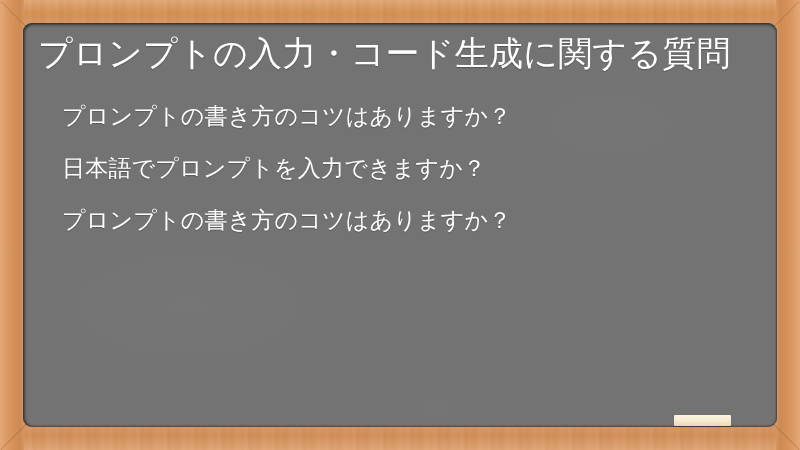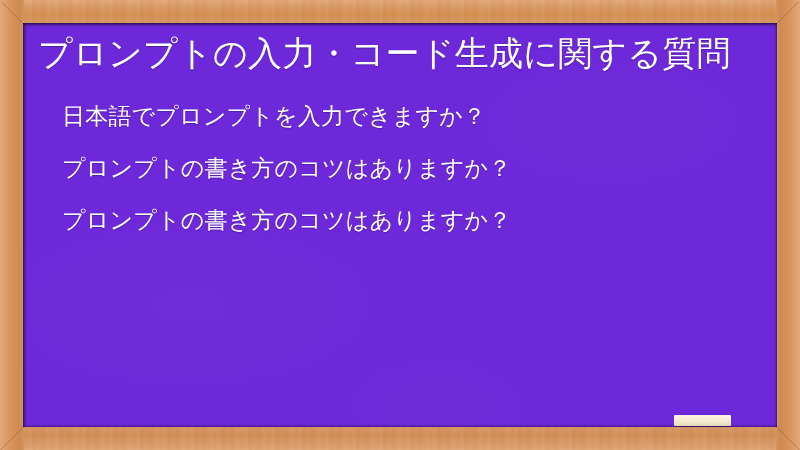--- a/index.html
+++ b/index.html
@@ -125,26 +125,27 @@
   .mitre.br { right: 0; bottom: 0; }
   .mitre.br::after { transform: translateY(17px) rotate(45deg); }
 
   
   .board {
     position: absolute;
     left: 23px;
     top: 23px;
     width: 754px;
     height: 404px;
-    background: #6d28d9;
+    background: #737373;
     box-shadow:
       inset 0 2px 3px rgba(0,0,0,0.45),
       inset 2px 0 3px rgba(0,0,0,0.40),
       inset -1px 0 2px rgba(0,0,0,0.18),
       inset 0 -1px 2px rgba(0,0,0,0.18);
+    border-radius: 9px;
   }
   
   .board-dust {
     position: absolute;
     inset: 0;
     background:
       radial-gradient(ellipse 340px 150px at 22% 70%, rgba(255,255,255,0.018), rgba(255,255,255,0) 70%),
       radial-gradient(ellipse 260px 120px at 78% 25%, rgba(255,255,255,0.015), rgba(255,255,255,0) 70%),
       radial-gradient(ellipse 200px 110px at 55% 95%, rgba(255,255,255,0.012), rgba(255,255,255,0) 70%);
     pointer-events: none;
@@ -208,22 +209,22 @@
     <div class="mitre br"></div>
   </div>
 
   <div class="board">
     <div class="board-dust"></div>
 
     <div class="board-content">
       <h1 class="title">プロンプトの入力・コード生成に関する質問</h1>
 
       <ul class="qa-list">
+        <li class="qa-item">プロンプトの書き方のコツはありますか？</li>
         <li class="qa-item">日本語でプロンプトを入力できますか？</li>
-        <li class="qa-item">プロンプトの書き方のコツはありますか？</li>
         <li class="qa-item">プロンプトの書き方のコツはありますか？</li>
       </ul>
     </div>
   </div>
 
   <div class="chalk"></div>
 
 </div>
 
 </body></html>

